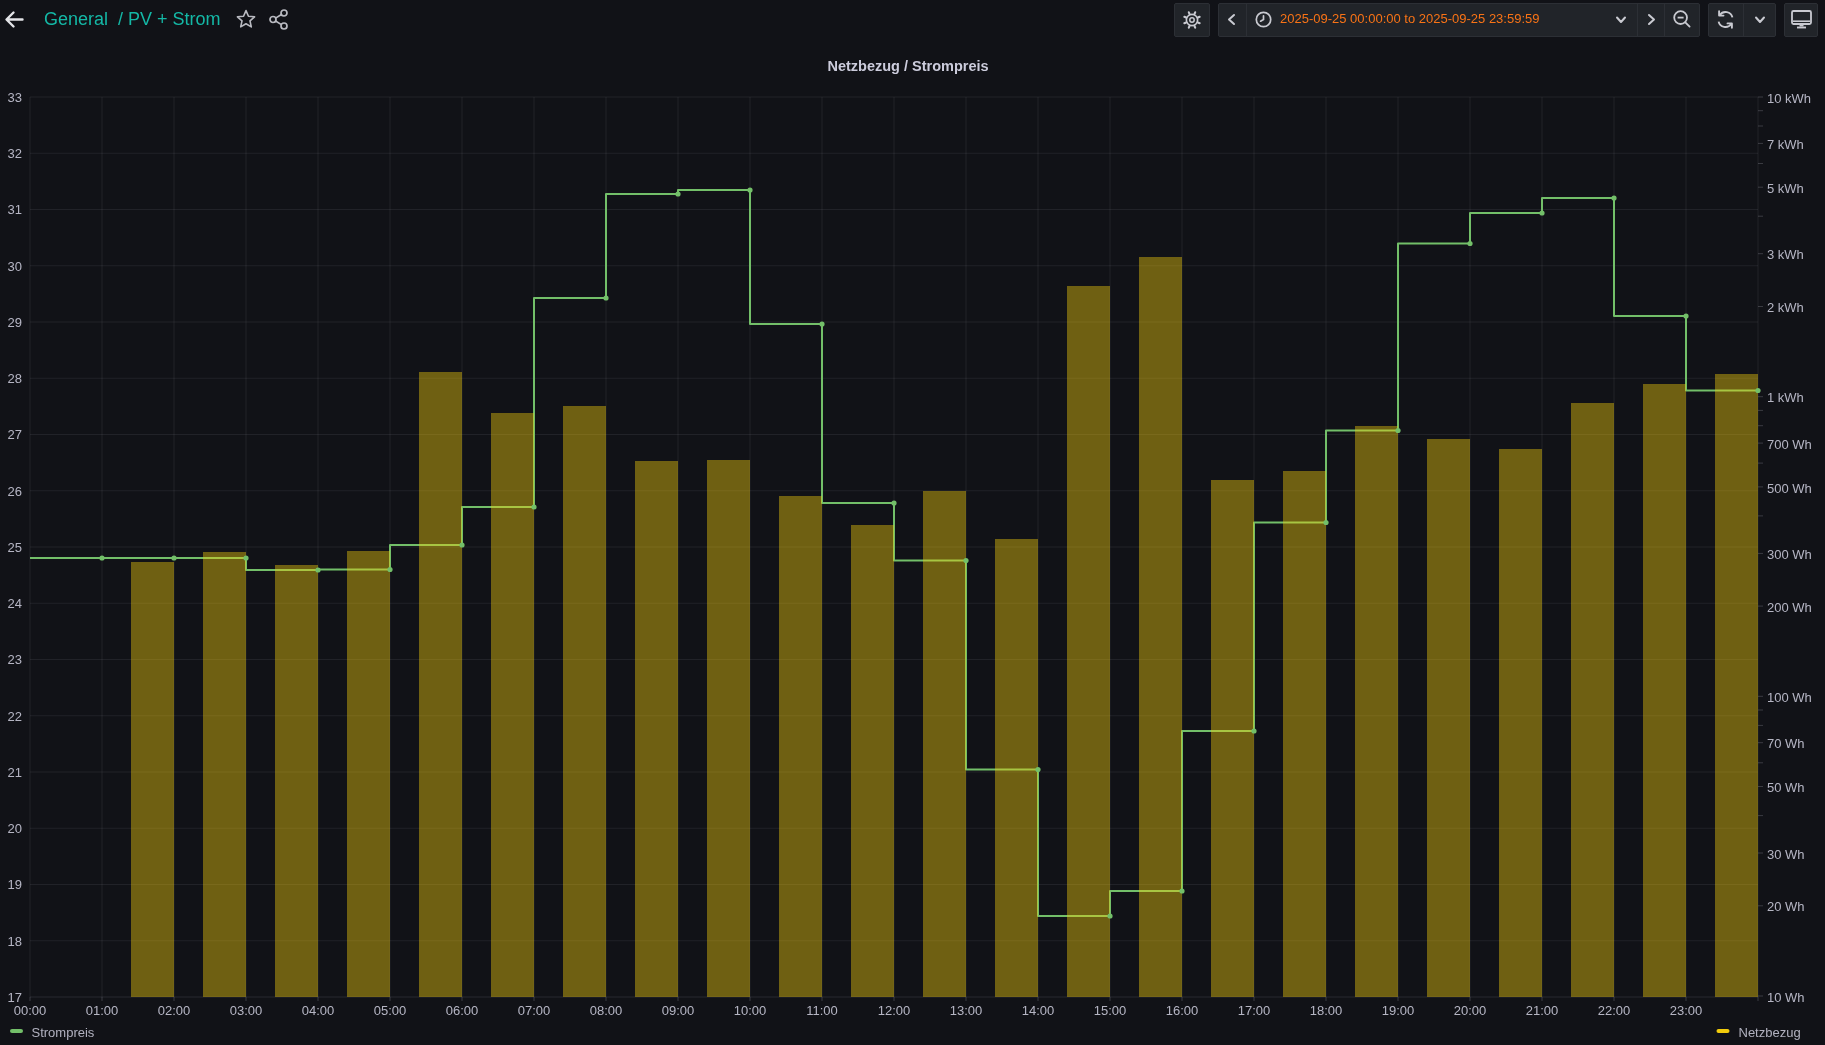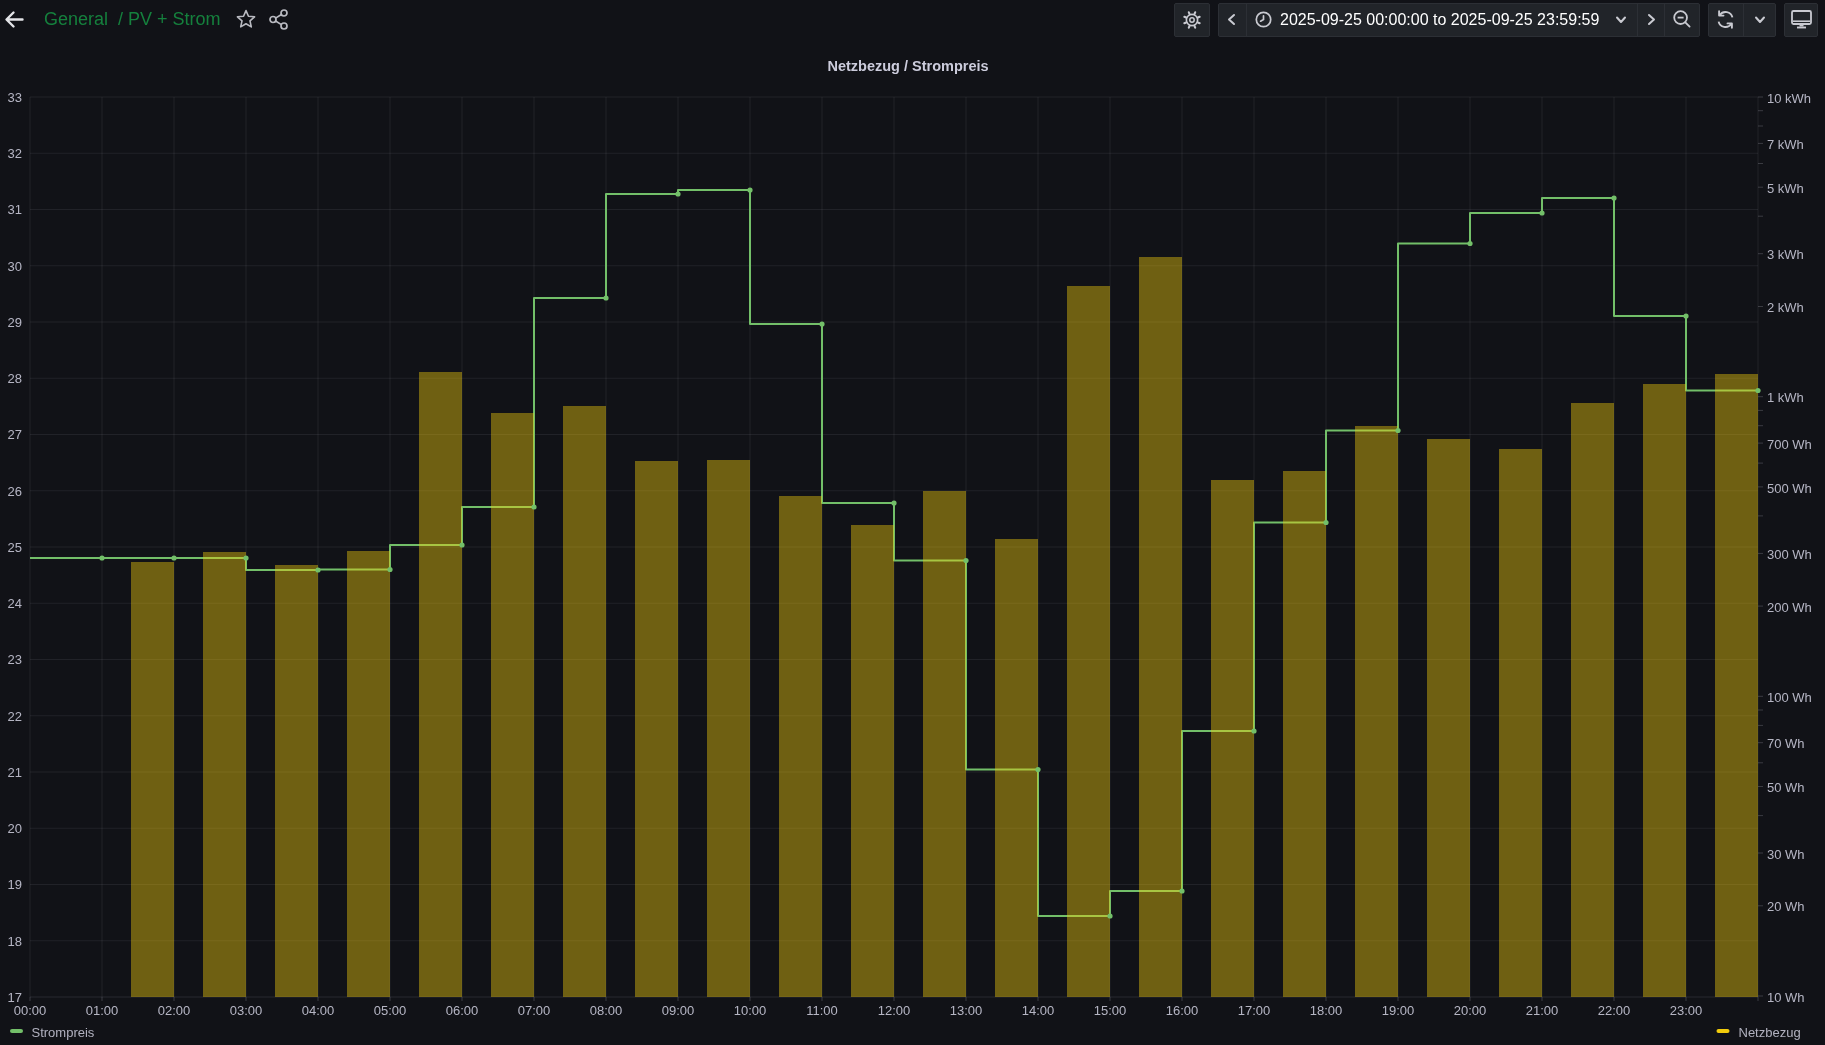--- a/index.html
+++ b/index.html
@@ -11,22 +11,22 @@
 <div class="abs" style="left:0;top:0;width:1825px;height:1045px">
 
   <div class="btn" style="left:1174px;width:36px"></div>
   <div class="btn" style="left:1218px;width:482px"></div>
   <div class="div" style="left:1246px"></div>
   <div class="div" style="left:1637px"></div>
   <div class="div" style="left:1664px"></div>
   <div class="btn" style="left:1708px;width:68px"></div>
   <div class="div" style="left:1743px"></div>
   <div class="btn" style="left:1784px;width:34px"></div>
-  <div class="abs" style="left:44px;top:9px;font-size:18px;color:#15803d;white-space:pre">General  / PV + Strom</div>
-  <div class="abs" style="left:1280px;top:11px;font-size:16px;font-weight:500;color:#ffffff">2025-09-25 00:00:00 to 2025-09-25 23:59:59</div>
+  <div class="abs" style="left:44px;top:9px;font-size:18px;color:#14b8a6;white-space:pre">General  / PV + Strom</div>
+  <div class="abs" style="left:1280px;top:11px;font-size:13px;font-weight:500;color:#f97316">2025-09-25 00:00:00 to 2025-09-25 23:59:59</div>
   <svg style="position:absolute;left:4px;top:9px" width="21" height="21" viewBox="0 0 21 21" fill="none">
       <path d="M18.5 10.5 H3.5 M9.5 3.5 L2.5 10.5 L9.5 17.5" stroke="#e3e4e8" stroke-width="2.4" stroke-linecap="round" stroke-linejoin="round"></path>
     </svg>
 <svg style="position:absolute;left:235.5px;top:9px" width="20" height="21" viewBox="0 0 20 21" fill="none">
       <polygon points="10.00,1.60 12.47,7.20 18.56,7.82 13.99,11.90 15.29,17.88 10.00,14.80 4.71,17.88 6.01,11.90 1.44,7.82 7.53,7.20" stroke="#b9bac1" stroke-width="1.6" stroke-linejoin="round" fill="none"></polygon>
     </svg>
 <svg style="position:absolute;left:268px;top:9px" width="22" height="21" viewBox="0 0 22 21" fill="none">
       <circle cx="5" cy="10.5" r="3" stroke="#b9bac1" stroke-width="1.7"></circle>
       <circle cx="16" cy="4" r="3" stroke="#b9bac1" stroke-width="1.7"></circle>
       <circle cx="16" cy="17" r="3" stroke="#b9bac1" stroke-width="1.7"></circle>

